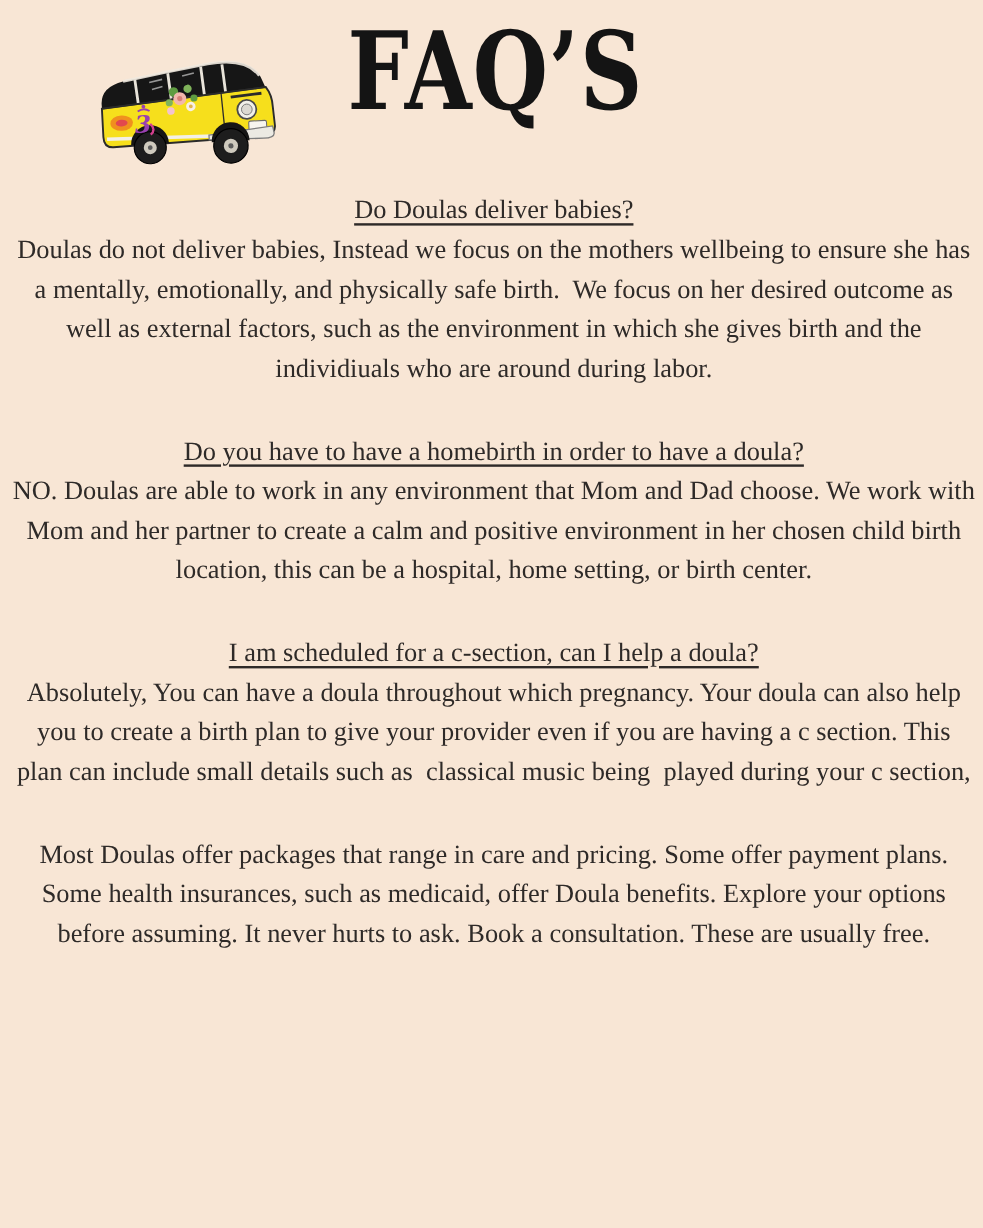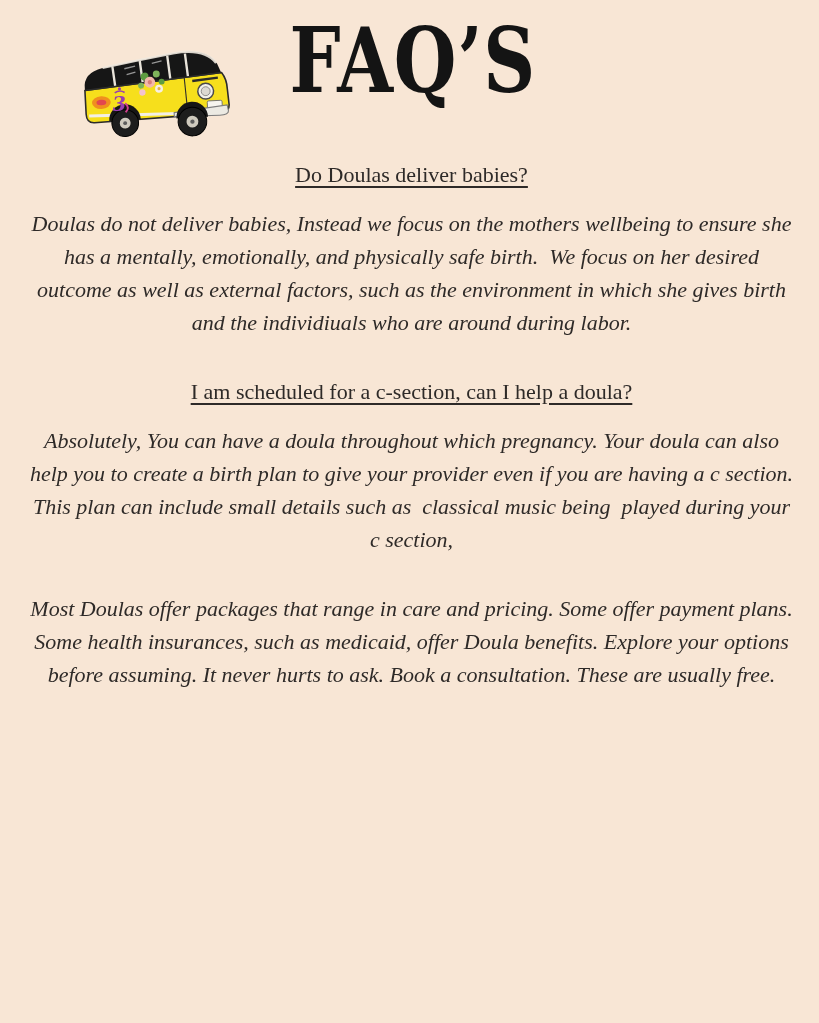--- a/index.html
+++ b/index.html
@@ -52,26 +52,25 @@
     margin: 0;
     text-align: center;
     font-size: 22px;
     font-weight: 400;
     line-height: 33px;
     text-decoration: underline;
     text-decoration-thickness: 2px;
     text-underline-offset: 4px;
   }
   .faq-answer {
-    margin: 16px;
+    margin: 0;
     text-align: center;
     font-size: 22px;
     line-height: 33px;
     white-space: pre-wrap;
-    font-style: italic;
   }
 </style>
 </head>
 <body>
 
 <div class="page">
 
   <header>
 
     <svg class="bus" viewBox="0 0 170 118" aria-hidden="true">
@@ -144,20 +143,22 @@
   </header>
 
   <main>
 
     <section class="faq">
       <h2 class="faq-question">Do Doulas deliver babies?</h2>
       <p class="faq-answer">Doulas do not deliver babies, Instead we focus on the mothers wellbeing to ensure she has a mentally, emotionally, and physically safe birth.  We focus on her desired outcome as well as external factors, such as the environment in which she gives birth and the individiuals who are around during labor.</p>
     </section>
 
     <section class="faq">
+      <h2 class="faq-question">Do you have to have a homebirth in order to have a doula?</h2>
+      <p class="faq-answer">NO. Doulas are able to work in any environment that Mom and Dad choose. We work with Mom and her partner to create a calm and positive environment in her chosen child birth location, this can be a hospital, home setting, or birth center.</p>
     </section>
 
     <section class="faq">
       <h2 class="faq-question">I am scheduled for a c-section, can I help a doula?</h2>
       <p class="faq-answer">Absolutely, You can have a doula throughout which pregnancy. Your doula can also help you to create a birth plan to give your provider even if you are having a c section. This plan can include small details such as  classical music being  played during your c section,</p>
     </section>
 
     <section class="faq">
       <p class="faq-answer">Most Doulas offer packages that range in care and pricing. Some offer payment plans. Some health insurances, such as medicaid, offer Doula benefits. Explore your options before assuming. It never hurts to ask. Book a consultation. These are usually free.</p>
     </section>

